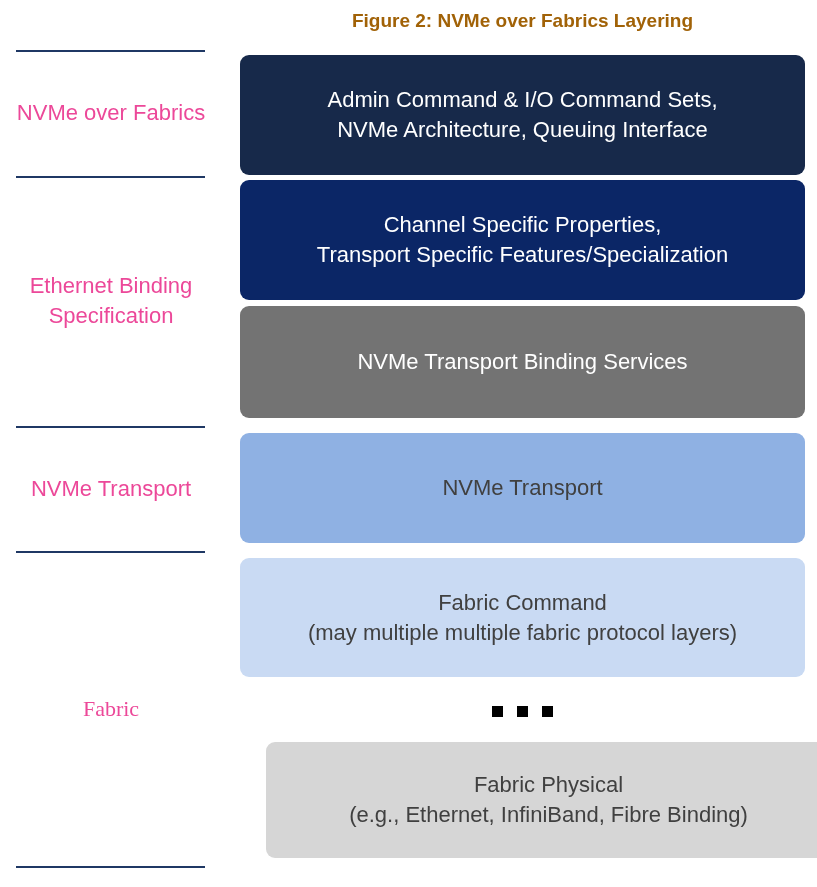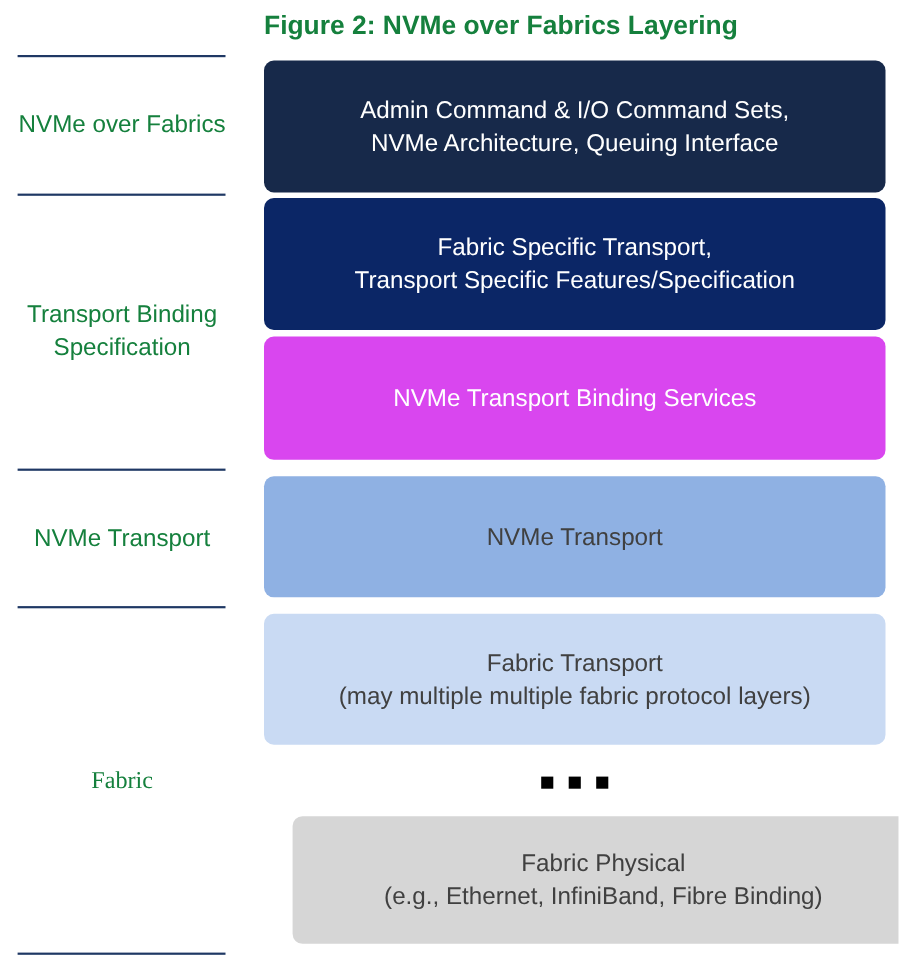--- a/index.html
+++ b/index.html
@@ -13,24 +13,24 @@
     width: 817px;
     height: 887px;
     background: #ffffff;
     overflow: hidden;
   }
   .figure-title {
     position: absolute;
     top: 10px;
     left: 240px;
     width: 565px;
-    text-align: left;
-    font-size: 24px;
+    text-align: center;
+    font-size: 19px;
     font-weight: bold;
-    color: #15803d;
+    color: #a16207;
     letter-spacing: 0px;
   }
   
   .rail-line {
     position: absolute;
     left: 16px;
     width: 189px;
     height: 2px;
     background: #1F3864;
   }
@@ -43,21 +43,21 @@
   .rail-label {
     position: absolute;
     left: 4px;
     width: 214px;
     display: flex;
     align-items: center;
     justify-content: center;
     text-align: center;
     font-size: 22px;
     line-height: 30px;
-    color: #15803d;
+    color: #ec4899;
   }
   .lbl-1 { top: 52px;  height: 122px; }
   .lbl-2 { top: 178px; height: 246px; }
   .lbl-3 { top: 428px; height: 121px; }
   .lbl-4 { top: 553px; height: 311px; font-family: Liberation Serif, serif; }
   
   .layer {
     position: absolute;
     left: 240px;
     width: 565px;
@@ -105,49 +105,49 @@
   <div class="rail-line rl-1"></div>
   <div class="rail-line rl-2"></div>
   <div class="rail-line rl-3"></div>
   <div class="rail-line rl-4"></div>
   <div class="rail-line rl-5"></div>
 
   <div class="rail-label lbl-1">
     <span>NVMe over Fabrics</span>
   </div>
   <div class="rail-label lbl-2">
-    <span>Transport Binding Specification</span>
+    <span>Ethernet Binding Specification</span>
   </div>
   <div class="rail-label lbl-3">
     <span>NVMe Transport</span>
   </div>
   <div class="rail-label lbl-4">
     <span>Fabric</span>
   </div>
 
   <div class="layer ly-1" style="background-color: rgb(23, 41, 74); color: rgb(255, 255, 255);">
     <div>Admin Command &amp; I/O Command Sets,</div>
     <div>NVMe Architecture, Queuing Interface</div>
   </div>
 
   <div class="layer ly-2" style="background-color: rgb(11, 38, 102); color: rgb(255, 255, 255);">
-    <div>Fabric Specific Transport,</div>
-    <div>Transport Specific Features/Specification</div>
+    <div>Channel Specific Properties,</div>
+    <div>Transport Specific Features/Specialization</div>
   </div>
 
-  <div class="layer ly-3" style="background-color: #d946ef; color: rgb(255, 255, 255);">
+  <div class="layer ly-3" style="background-color: #737373; color: rgb(255, 255, 255);">
     <div>NVMe Transport Binding Services</div>
   </div>
 
   <div class="layer ly-4" style="background-color: rgb(143, 177, 227); color: rgb(64, 64, 64);">
     <div>NVMe Transport</div>
   </div>
 
   <div class="layer ly-5" style="background-color: rgb(201, 218, 243); color: rgb(64, 64, 64);">
-    <div>Fabric Transport</div>
+    <div>Fabric Command</div>
     <div>(may multiple multiple fabric protocol layers)</div>
   </div>
 
   <div class="dots-row">
     <span class="dot"></span>
     <span class="dot"></span>
     <span class="dot"></span>
   </div>
 
   <div class="layer ly-6" style="background-color: rgb(214, 214, 214); color: rgb(64, 64, 64); margin-left: 26px;">

